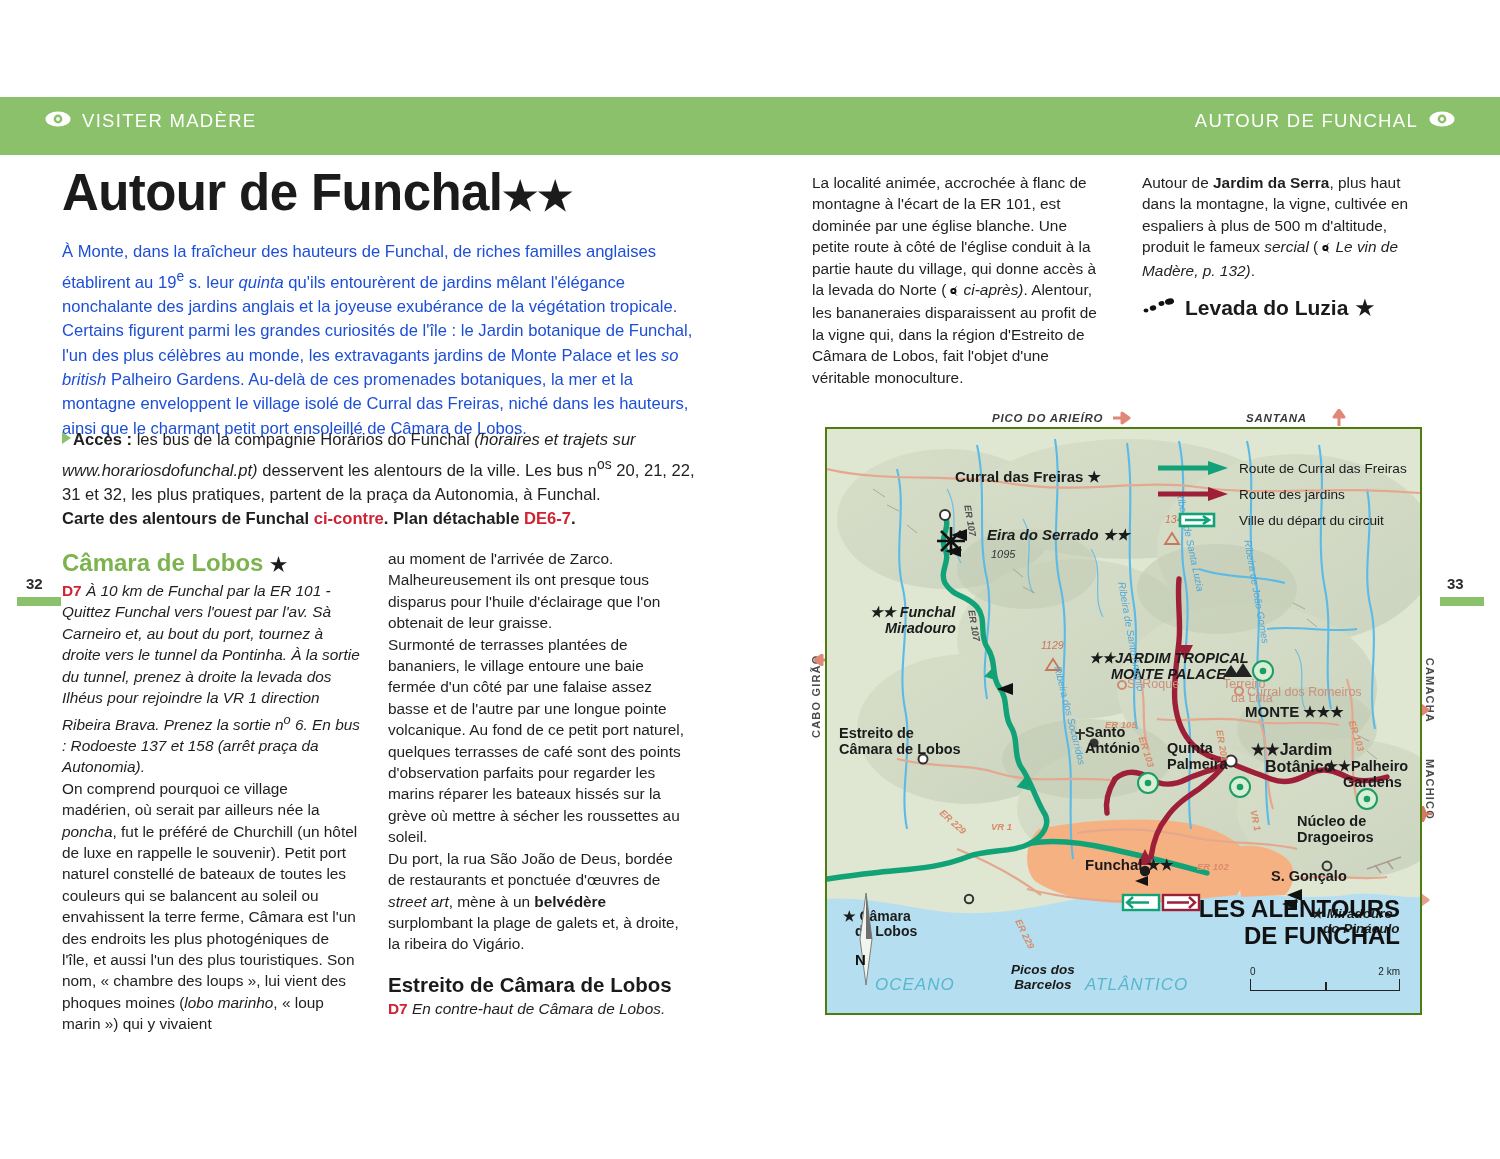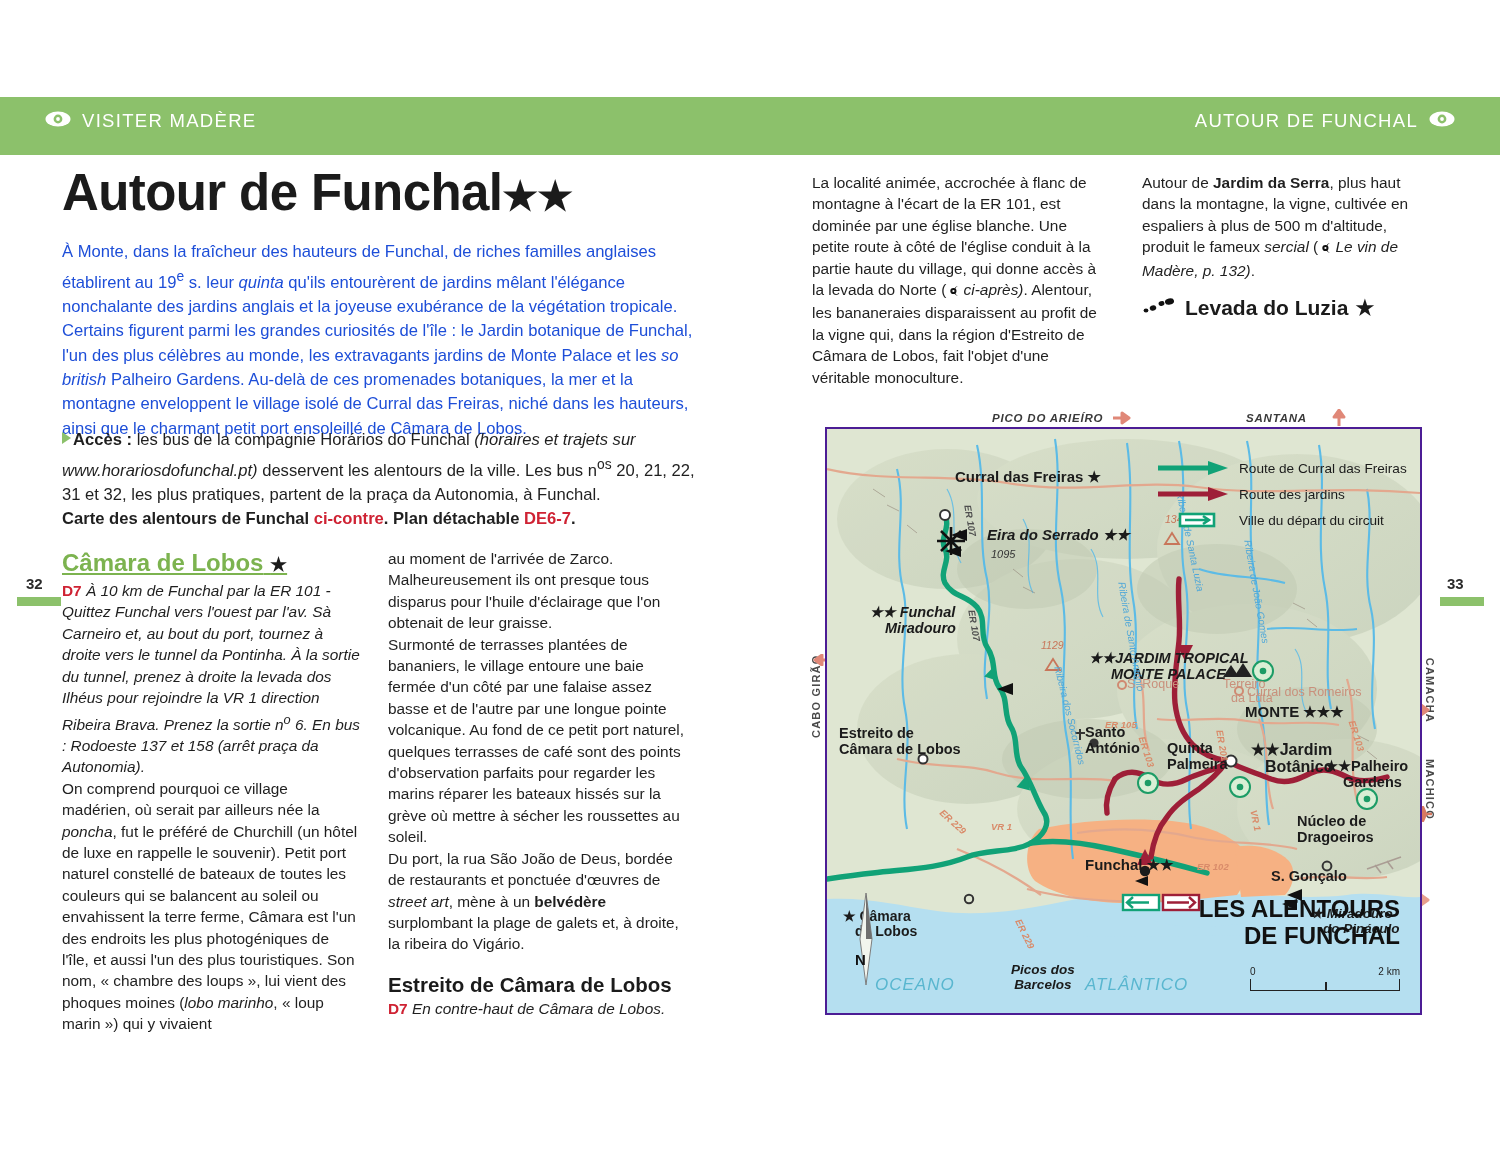--- a/index.html
+++ b/index.html
@@ -61,39 +61,39 @@
   i,em{font-style:italic;}
 
   
   .colL1{position:absolute;left:62px;top:548px;width:298px;}
   .colL2{position:absolute;left:388px;top:548px;width:298px;}
   .colR1{position:absolute;left:812px;top:172px;width:296px;}
   .colR2{position:absolute;left:1142px;top:172px;width:296px;}
   .col{font-size:15.4px;line-height:21.4px;color:#1f1f1f;}
 
   .sec-green{
-    font-size:24px;font-weight:700;color:#7cb34f;margin:0 0 1px 0;line-height:29px;text-decoration:underline;
+    font-size:24px;font-weight:700;color:#7cb34f;margin:0 0 1px 0;line-height:29px;
   }
   .sec-green .st{color:#1b1b1b;font-size:19px;}
   .sec-black{
     font-size:20.5px;font-weight:700;color:#1b1b1b;margin:17px 0 1px 0;line-height:25px;
   }
   .sec-lev{
     font-size:21px;font-weight:700;color:#1b1b1b;margin:14px 0 1px 0;line-height:26px;
     display:flex;align-items:center;gap:7px;
   }
   .d7{color:#cf2233;font-weight:700;font-style:normal;}
   .para{margin:0;}
   .eyeRef{display:inline-block;vertical-align:-2px;}
 
   
   .map-wrap{position:absolute;left:806px;top:408px;width:632px;height:622px;}
   .map-outer{
     position:absolute;left:19px;top:19px;width:593px;height:584px;
-    border:2px solid #4c1d95;background:#dfe6d2;overflow:hidden;
+    border:2px solid #4d7c0f;background:#dfe6d2;overflow:hidden;
   }
   .map-inner{position:absolute;inset:0;overflow:hidden;}
   .topcap{position:absolute;left:0;top:0;width:632px;height:22px;}
   .topcap span{
     position:absolute;font-size:11.5px;font-style:italic;font-weight:700;
     letter-spacing:0.8px;color:#3a3a3a;white-space:nowrap;
   }
   .mlabel{
     position:absolute;white-space:nowrap;font-weight:700;color:#1b1b1b;
     line-height:1.08;

